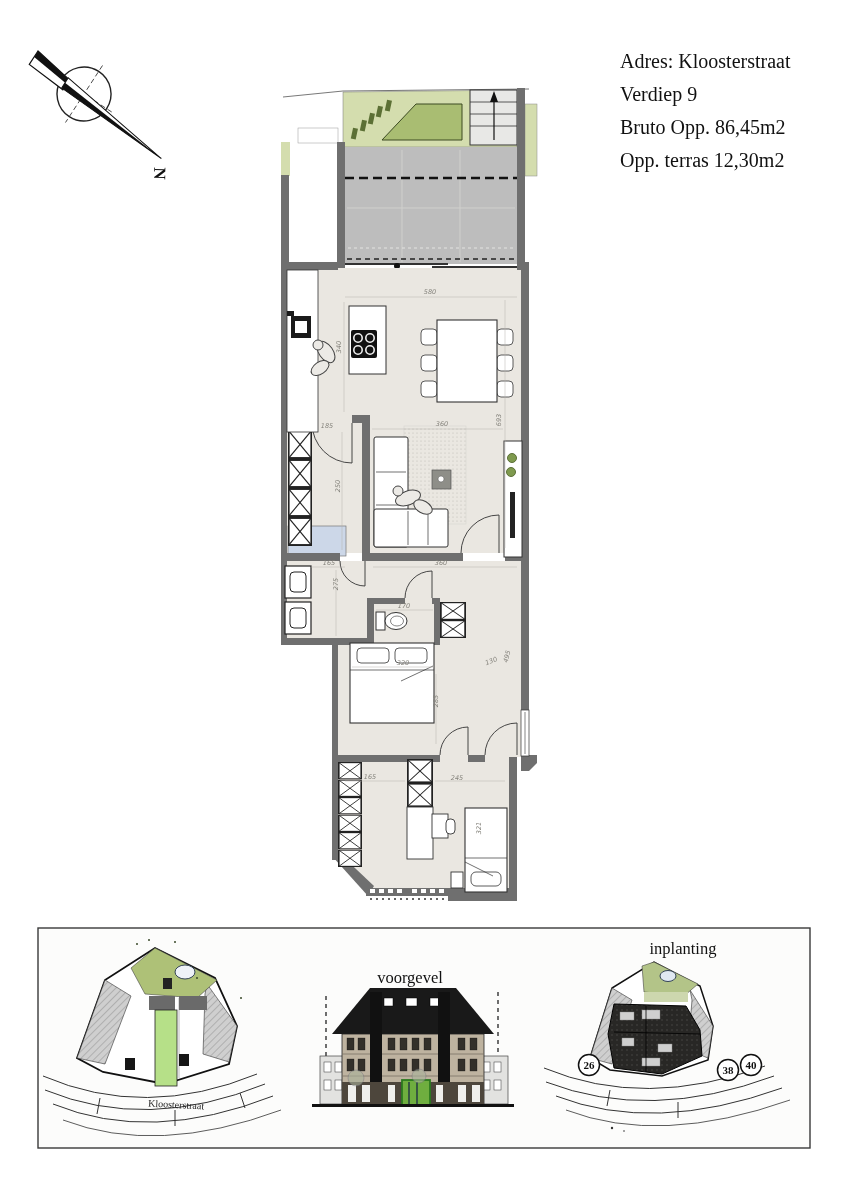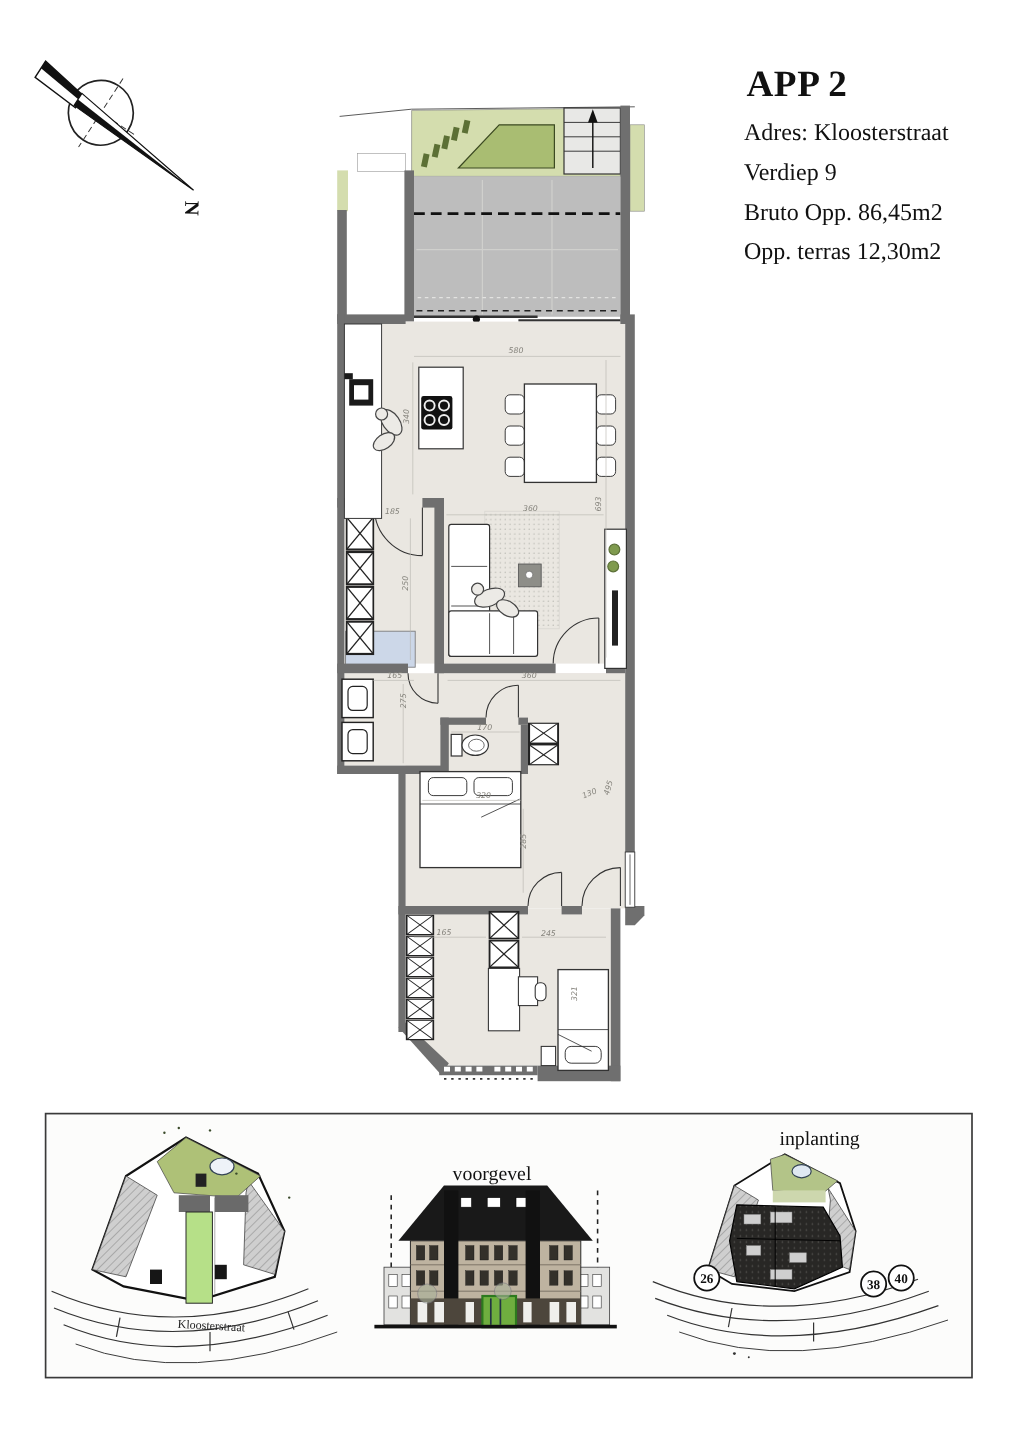--- a/index.html
+++ b/index.html
@@ -16,21 +16,20 @@
   .street-label{font:10px "Liberation Serif",serif;fill:#222;text-anchor:middle;}
   .housenum{font:bold 11px "Liberation Serif",serif;fill:#111;text-anchor:middle;}
   .north{font:bold 17px "Liberation Serif",serif;fill:#111;}
 </style>
 </head>
 <body>
 
 <div id="page">
 
   <div class="titleblock">
-    <h1>APP 2</h1>
     <p>Adres: Kloosterstraat</p>
     <p>Verdiep 9</p>
     <p>Bruto Opp. 86,45m2</p>
     <p>Opp. terras 12,30m2</p>
   </div>
 
   <svg id="plan-svg" width="848" height="1200" viewBox="0 0 848 1200">
     <defs>
       <symbol id="xb" viewBox="0 0 24 24" preserveAspectRatio="none">
         <rect x="0.8" y="0.8" width="22.4" height="22.4" fill="#fff" stroke="#222" stroke-width="1.6"></rect>

